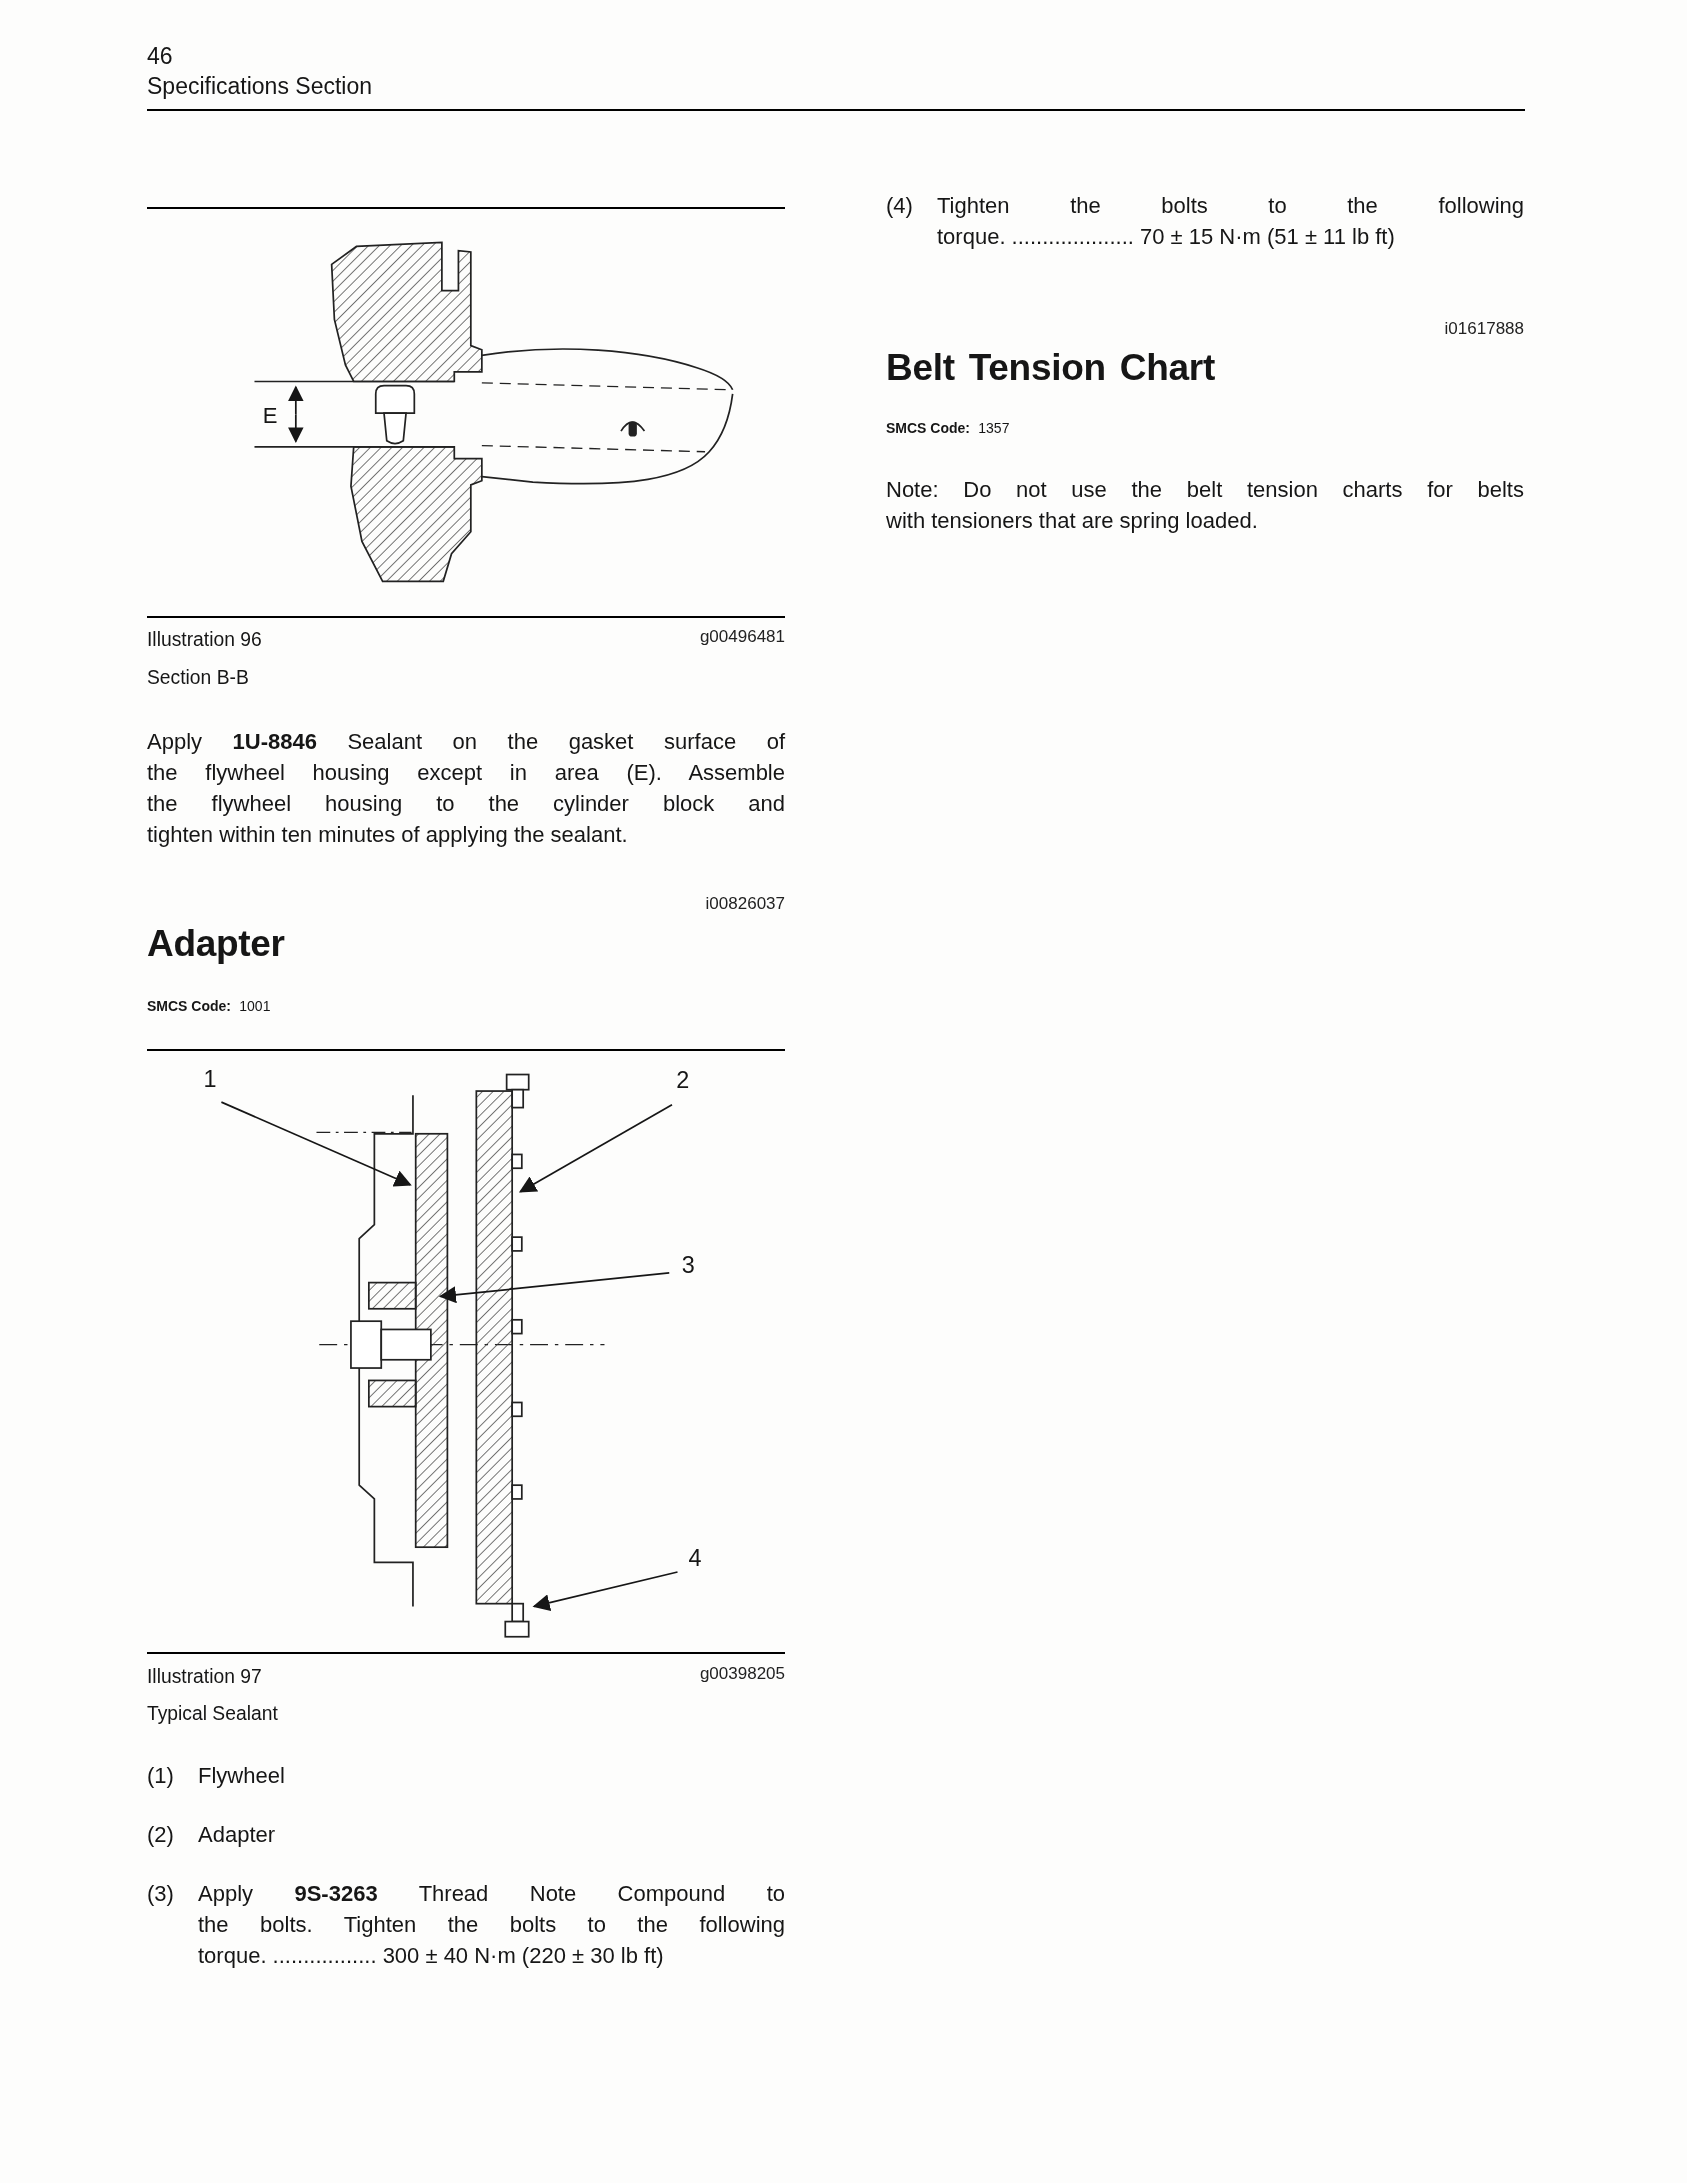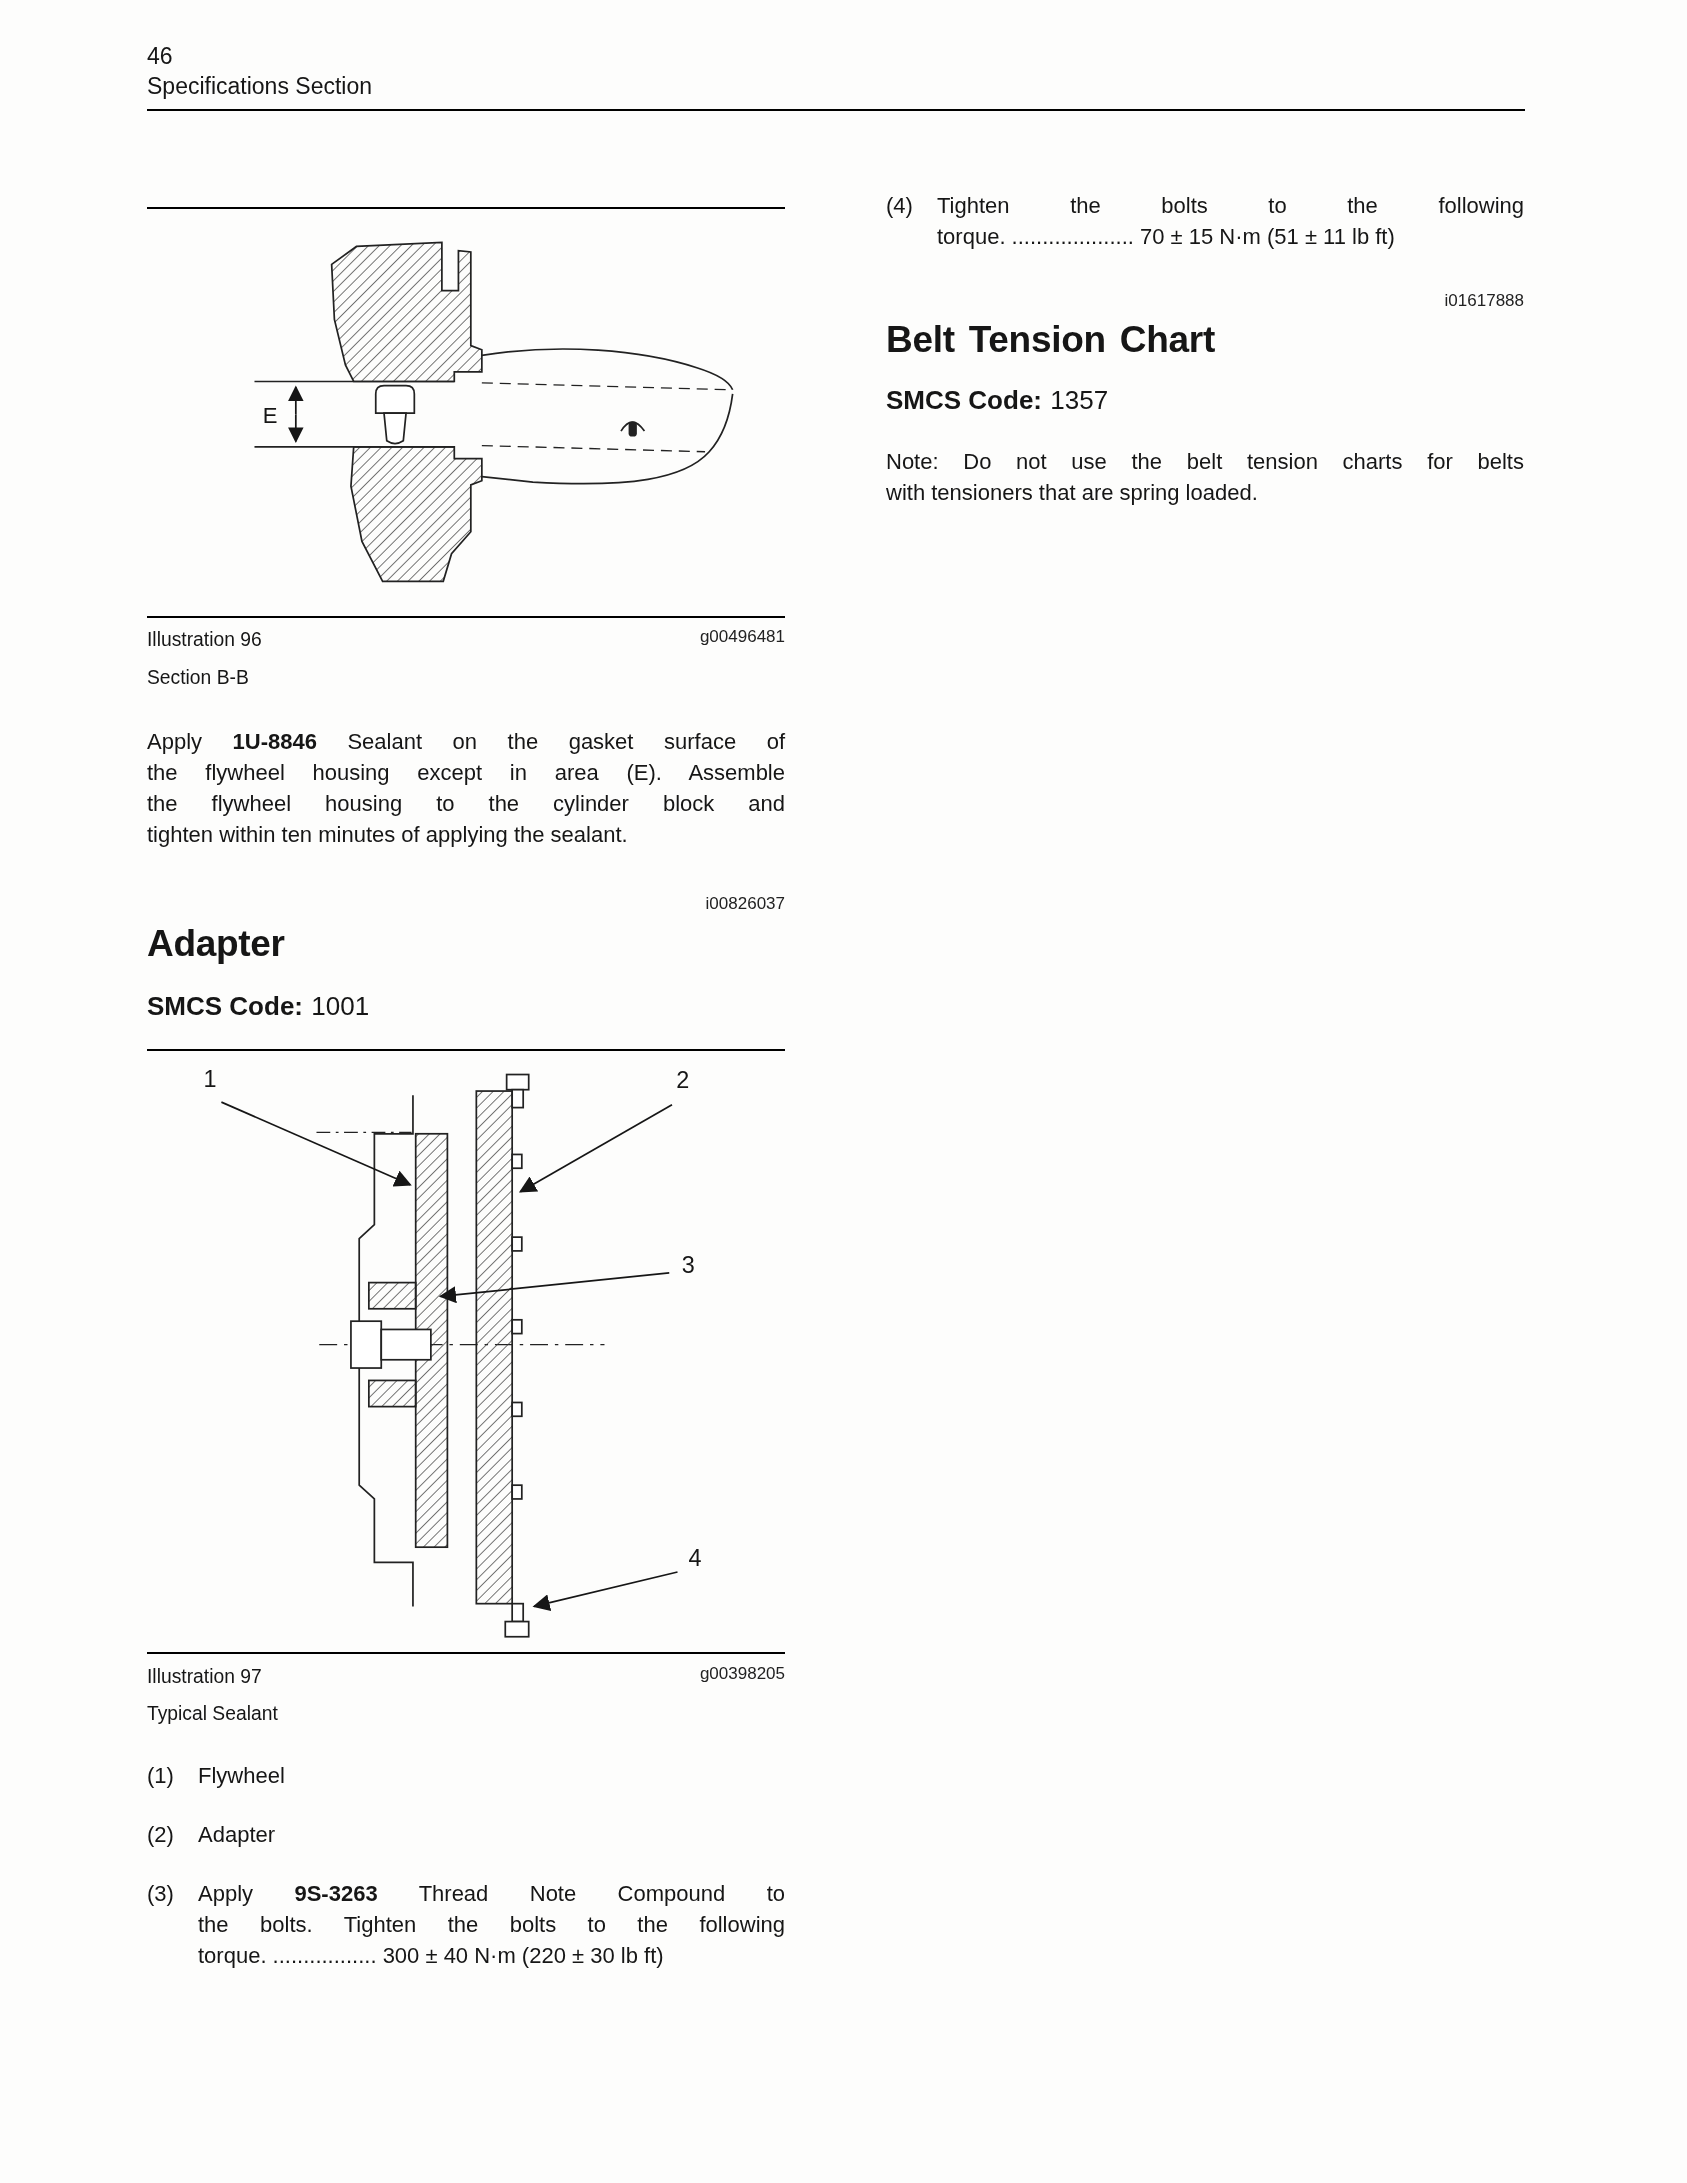--- a/index.html
+++ b/index.html
@@ -30,21 +30,21 @@
   .para{margin-top:34px;}
   .jline{display:block;text-align:justify;text-align-last:justify;}
   .nline{display:block;text-align:left;}
 
   .code-right{margin-top:43px;text-align:right;font-size:17px;line-height:22px;color:#222;}
 
   .heading{margin:6.9px 0 0 0;font-size:37px;line-height:44px;font-weight:700;letter-spacing:-0.3px;word-spacing:4.1px;}
   .heading .hl{display:block;}
   .heading-single{margin:5.5px 0 0 0;font-size:37px;line-height:44px;font-weight:700;letter-spacing:-0.3px;word-spacing:4.1px;}
 
-  .smcs{margin:25px 0 0 0;font-size:26px;line-height:31px;}
+  .smcs{margin:25px 0 0 0;font-size:14px;line-height:31px;}
   .smcs b{font-weight:700;}
   .smcs .val{margin-left:8.3px;}
 
   .fig-rule-top{margin-top:27.6px;}
 
   .list{margin-top:32px;}
   .item{display:flex;font-size:22px;line-height:31px;margin-bottom:28px;}
   .item:last-child{margin-bottom:0;}
   .marker{flex:0 0 51px;}
   .item-body{flex:1;}
@@ -241,21 +241,21 @@
   <section class="col right">
 
     <div class="item" style="margin-bottom:0;">
       <span class="marker">(4)</span>
       <span class="item-body">
         <span class="jline">Tighten the bolts to the following</span>
         <span class="nline">torque. .................... 70 ± 15 N·m (51 ± 11 lb ft)</span>
       </span>
     </div>
 
-    <div class="code-right" style="margin-top:38px;">i01617888</div>
+    <div class="code-right" style="margin-top:66px;">i01617888</div>
 
     <h1 class="heading-single">Belt Tension Chart</h1>
 
     <p class="smcs" style="margin-top:23.4px;">
       <b>SMCS Code:</b><span class="val">1357</span>
     </p>
 
     <p class="body-text note">
       <span class="jline"><span>Note:</span><span> Do not use the belt tension charts for belts</span></span>
       <span class="nline">with tensioners that are spring loaded.</span>

